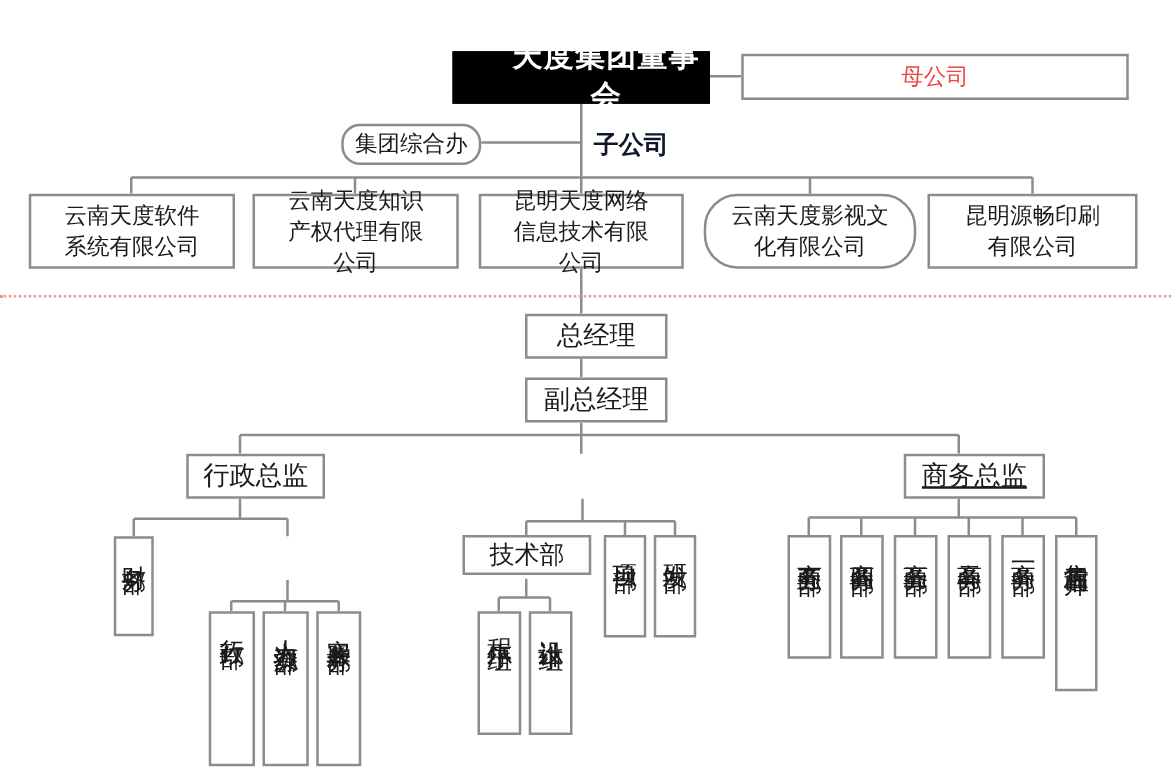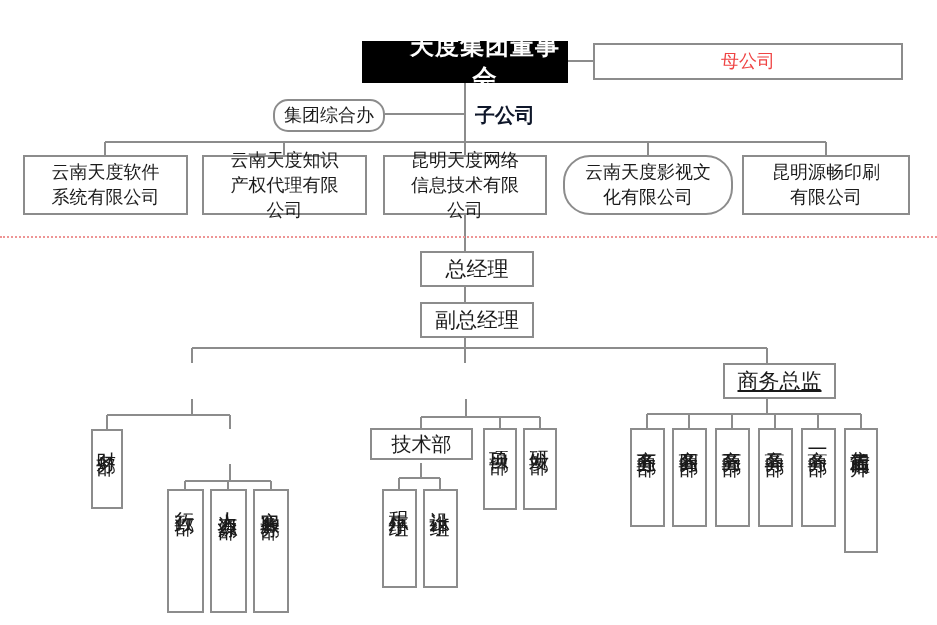--- a/index.html
+++ b/index.html
@@ -88,20 +88,21 @@
 
   <div class="box company" style="left:23px;top:155px;width:165px;height:60px;">云南天度软件系统有限公司</div>
   <div class="box company" style="left:202px;top:155px;width:165px;height:60px;">云南天度知识产权代理有限公司</div>
   <div class="box company" style="left:383px;top:155px;width:164px;height:60px;">昆明天度网络信息技术有限公司</div>
   <div class="box company" style="left:563px;top:155px;width:170px;height:60px;border-radius:27px;">云南天度影视文化有限公司</div>
   <div class="box company" style="left:742px;top:155px;width:168px;height:60px;">昆明源畅印刷有限公司</div>
 
   <div class="box mgr" style="left:408px;top:251px;width:114px;height:36px;">总经理</div>
   <div class="box mgr" style="left:408px;top:302px;width:114px;height:36px;">副总经理</div>
 
+  <div class="box mgr" style="left:137px;top:363px;width:111px;height:36px;">行政总监</div>
   <div class="box mgr" style="left:711px;top:363px;width:113px;height:36px;text-decoration:underline;">商务总监</div>
 
   <div class="vbox" style="left:91px;top:429px;width:32px;height:80px;">
     <span>财务部</span>
   </div>
   <div class="vbox" style="left:167px;top:489px;width:37px;height:124px;">
     <span>行政部</span>
   </div>
   <div class="vbox" style="left:210px;top:489px;width:37px;height:124px;">
     <span>人力资源部</span>

